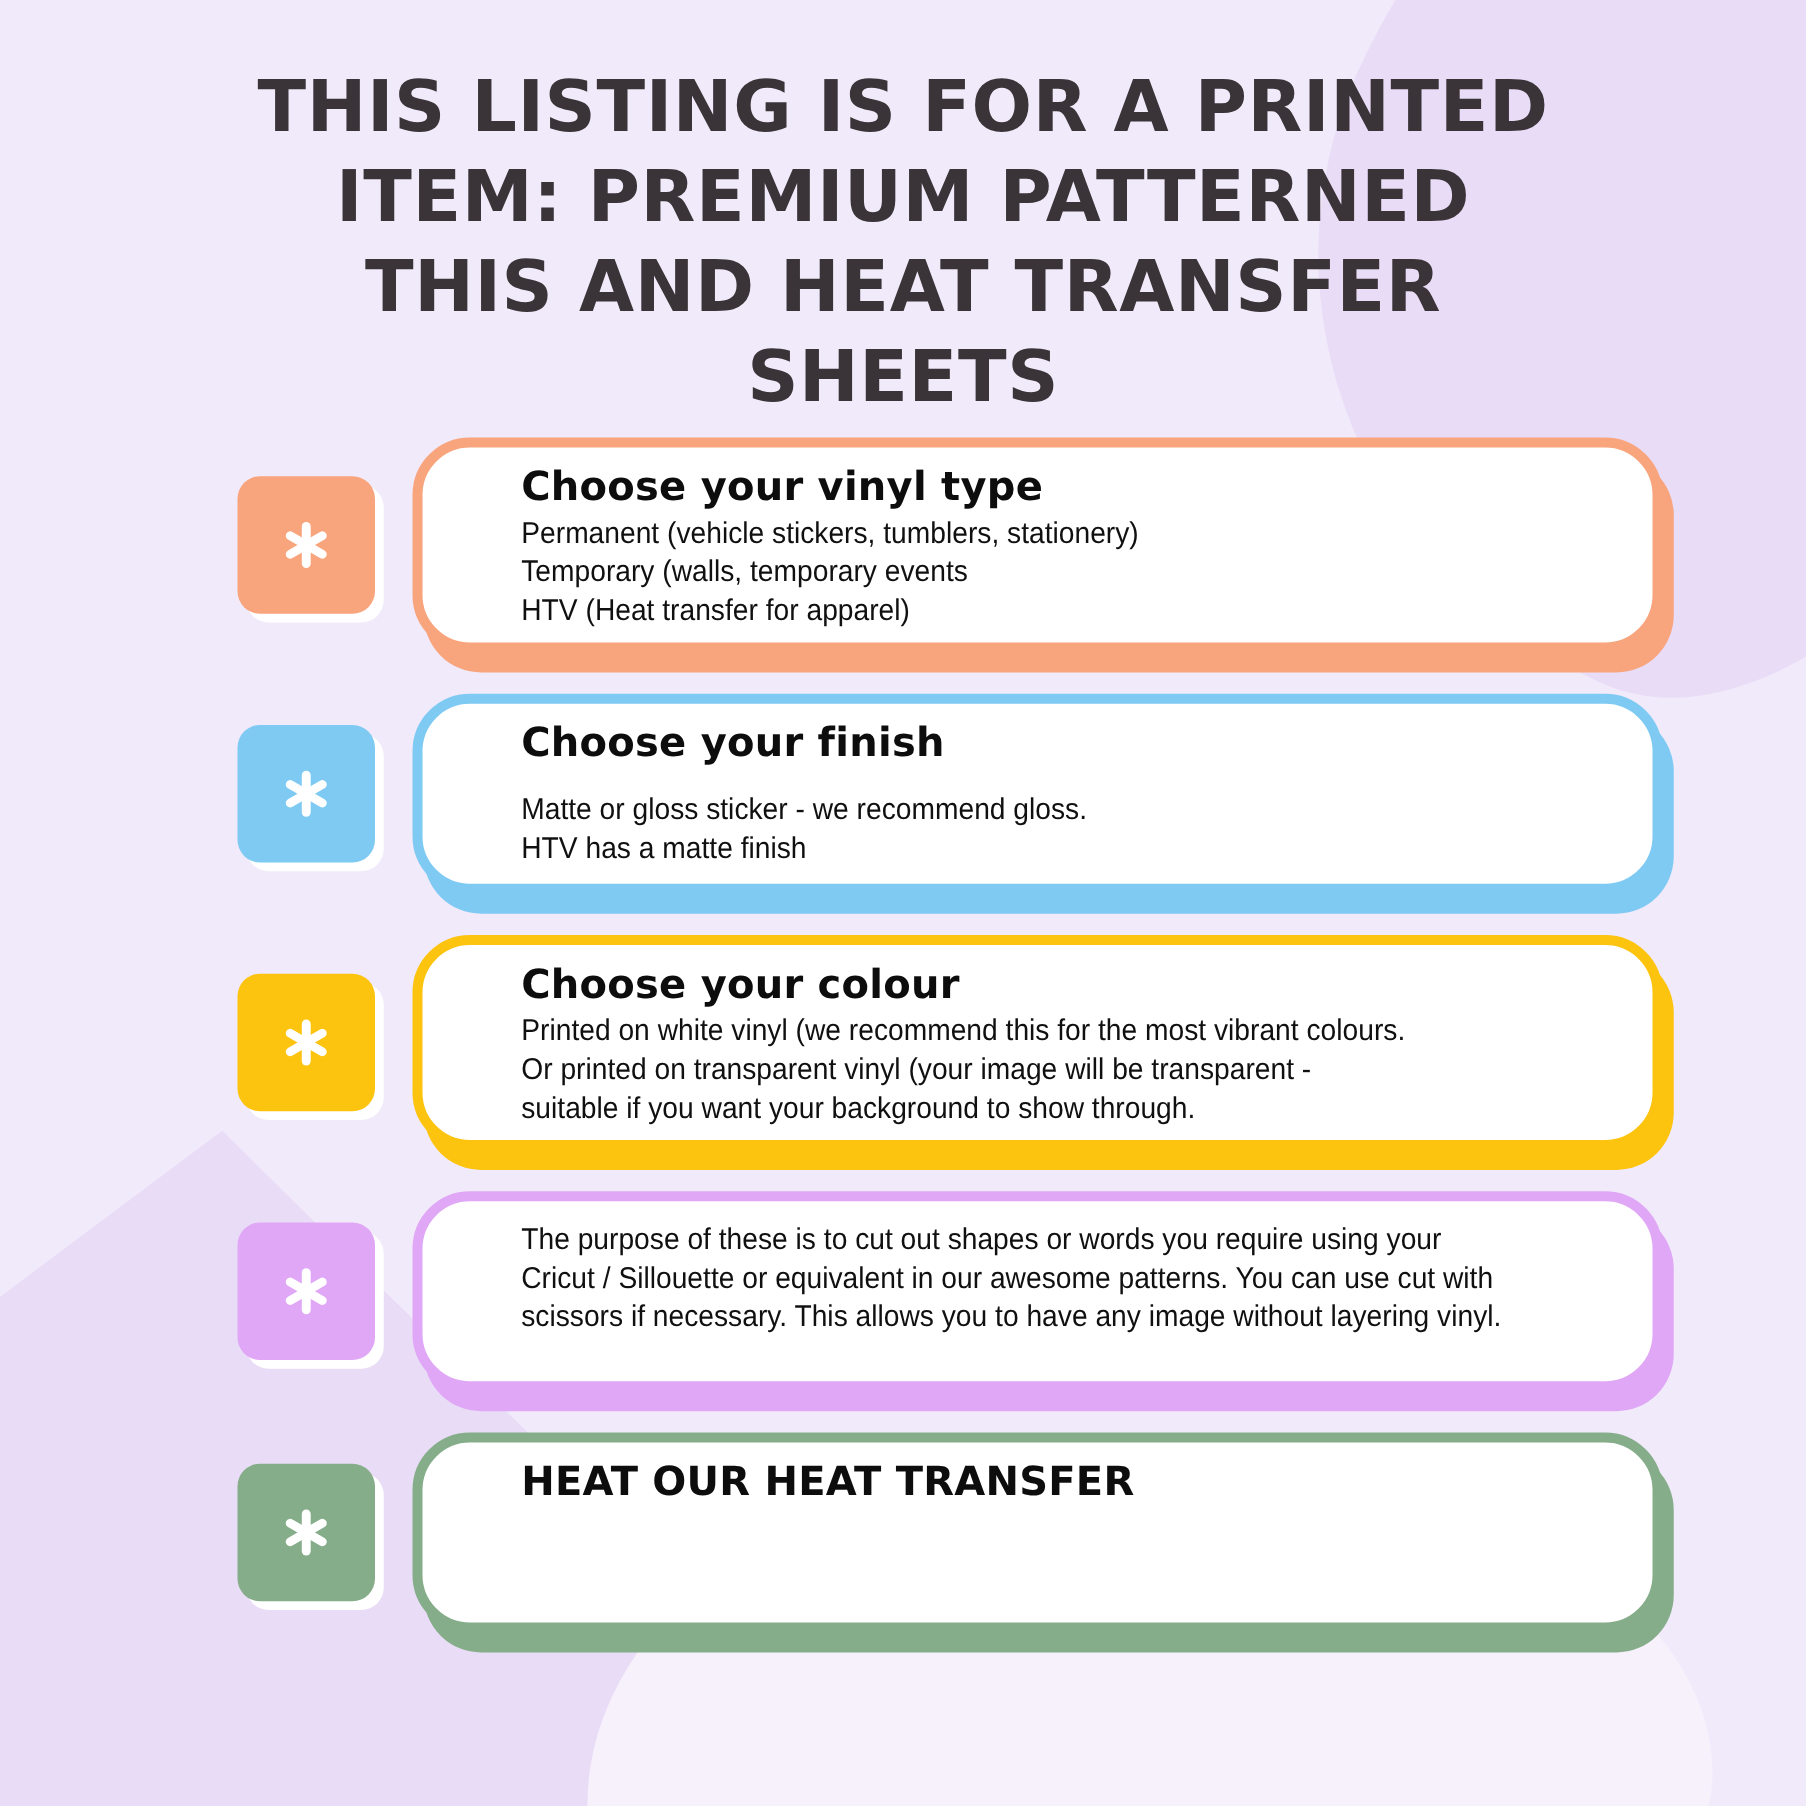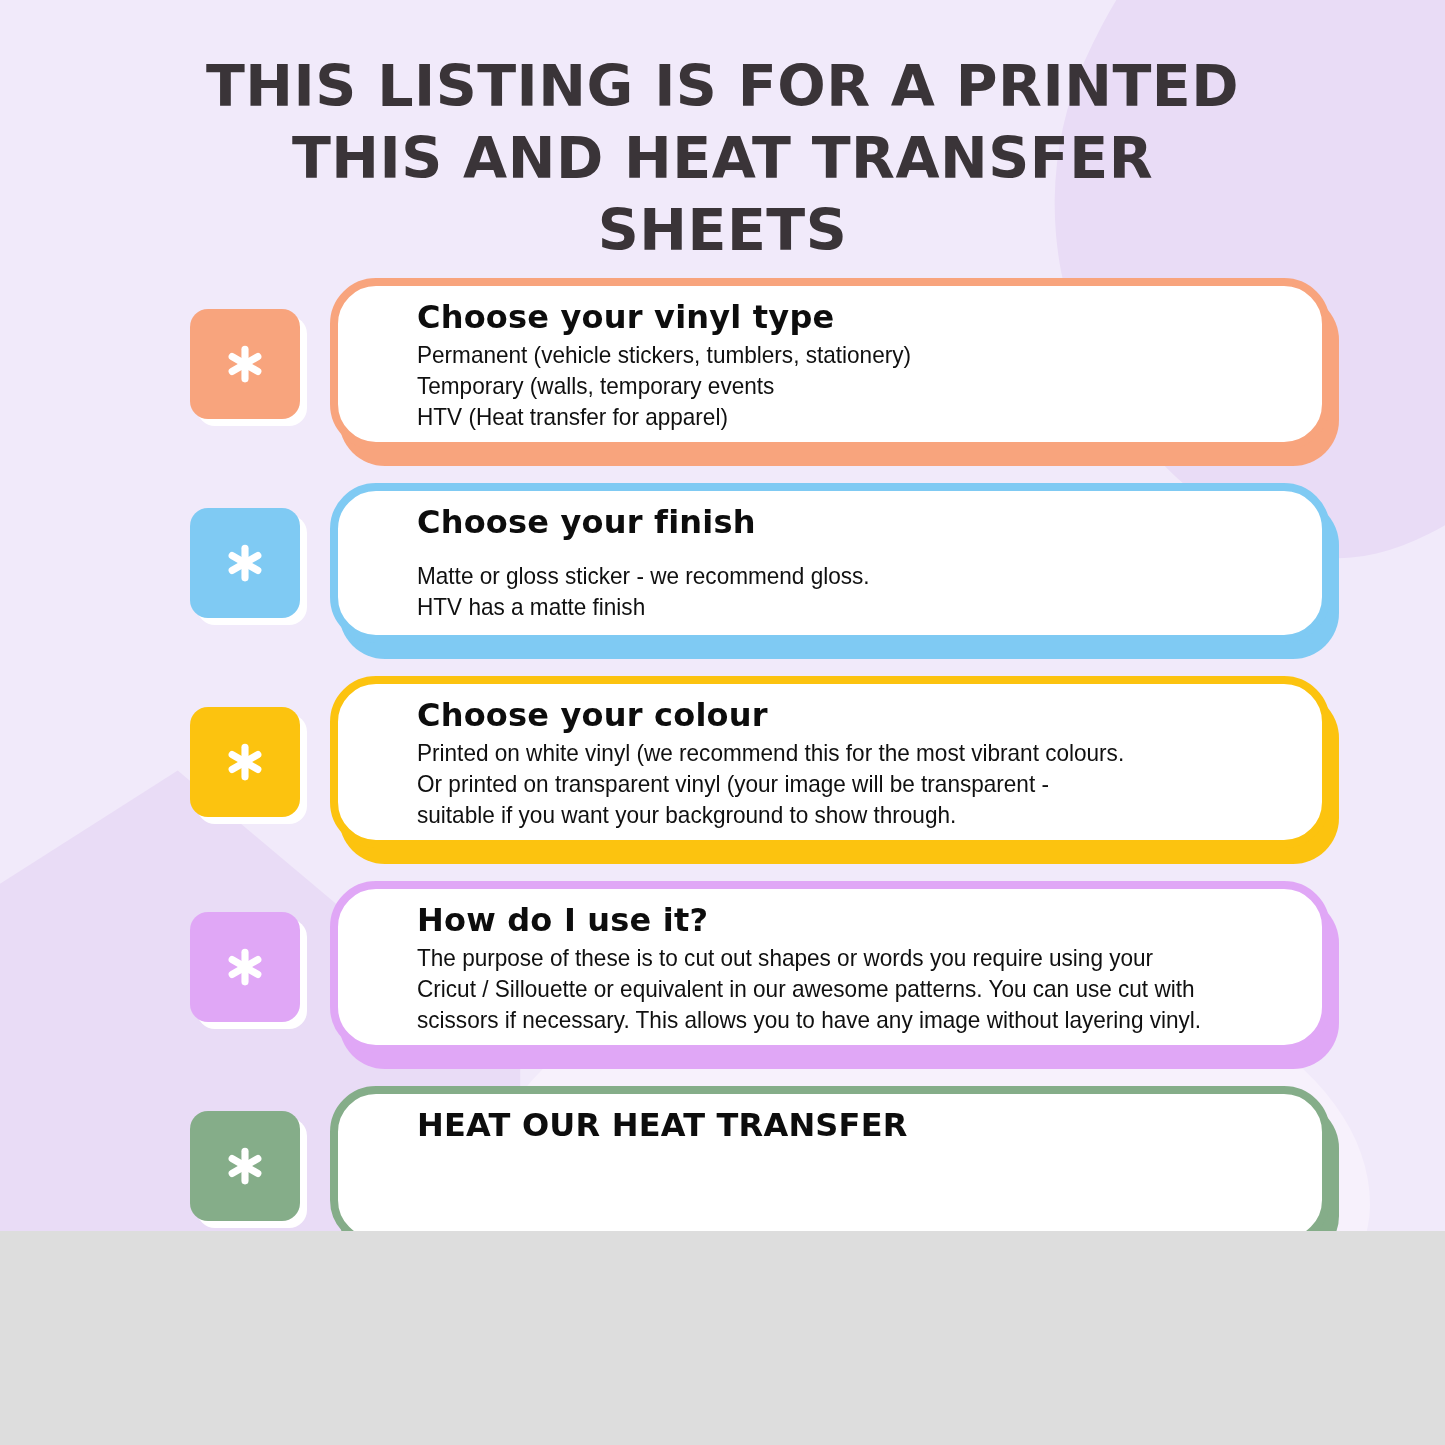--- a/index.html
+++ b/index.html
@@ -1,21 +1,21 @@
 <!DOCTYPE html>
 <html><head>
 <meta charset="utf-8">
 <style>
   html, body { margin: 0; padding: 0; }
   body { background: #ddd; }
 
   .canvas {
     position: relative;
     width: 1445px;
-    height: 1231px;
+    height: 1445px;
     overflow: hidden;
     background: var(--bg, #f1eafa);
     font-family: "Liberation Sans", sans-serif;
   }
 
   
   .bg-shape { position: absolute; z-index: 0; }
   .bg-blob-topright {
     top: -210px; right: -230px;
     width: 610px; height: 760px;
@@ -104,20 +104,21 @@
 <body>
 
 <div class="canvas" style="--bg: #f1eafa; --shade: #e9dcf6; --light: #f7f1fc; --icon: #ffffff;">
 
   <div class="bg-shape bg-blob-topright"></div>
   <div class="bg-shape bg-mountain"></div>
   <div class="bg-shape bg-blob-bottom"></div>
 
   <h1 class="title" style="color: rgb(58, 52, 56);">
     <span class="title-line">THIS LISTING IS FOR A PRINTED</span>
+    <span class="title-line">ITEM: PREMIUM PATTERNED</span>
     <span class="title-line">THIS AND HEAT TRANSFER</span>
     <span class="title-line">SHEETS</span>
   </h1>
 
   <div class="cards">
 
     <section class="row">
       <div class="badge" style="--c: #f8a47d;">
         <svg class="asterisk" viewBox="0 0 40 40" aria-hidden="true">
           <g fill="currentColor">
@@ -180,21 +181,20 @@
       <div class="badge" style="--c: #e0a7f6;">
         <svg class="asterisk" viewBox="0 0 40 40" aria-hidden="true">
           <g fill="currentColor">
             <rect x="16.6" y="2.5" width="6.8" height="35" rx="3.4"></rect>
             <rect x="16.6" y="2.5" width="6.8" height="35" rx="3.4" transform="rotate(60 20 20)"></rect>
             <rect x="16.6" y="2.5" width="6.8" height="35" rx="3.4" transform="rotate(120 20 20)"></rect>
           </g>
         </svg>
       </div>
       <div class="card" style="--c: #e0a7f6;">
-        <h2 class="card-heading">How do I use it?</h2>
         <div class="card-body">
           <div class="body-line">The purpose of these is to cut out shapes or words you require using your</div>
           <div class="body-line">Cricut / Sillouette or equivalent in our awesome patterns. You can use cut with</div>
           <div class="body-line">scissors if necessary. This allows you to have any image without layering vinyl.</div>
         </div>
       </div>
     </section>
 
     <section class="row">
       <div class="badge" style="--c: #85ad89;">

